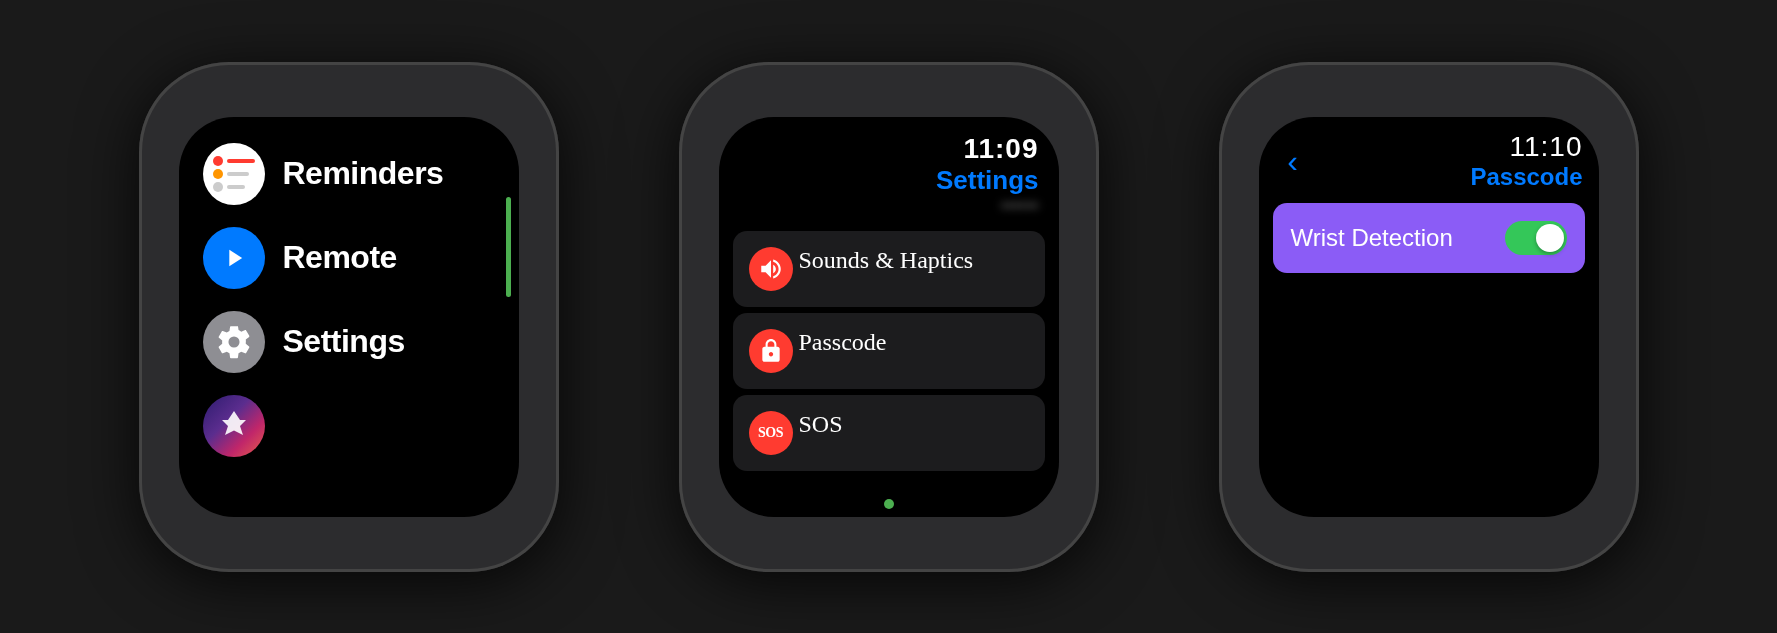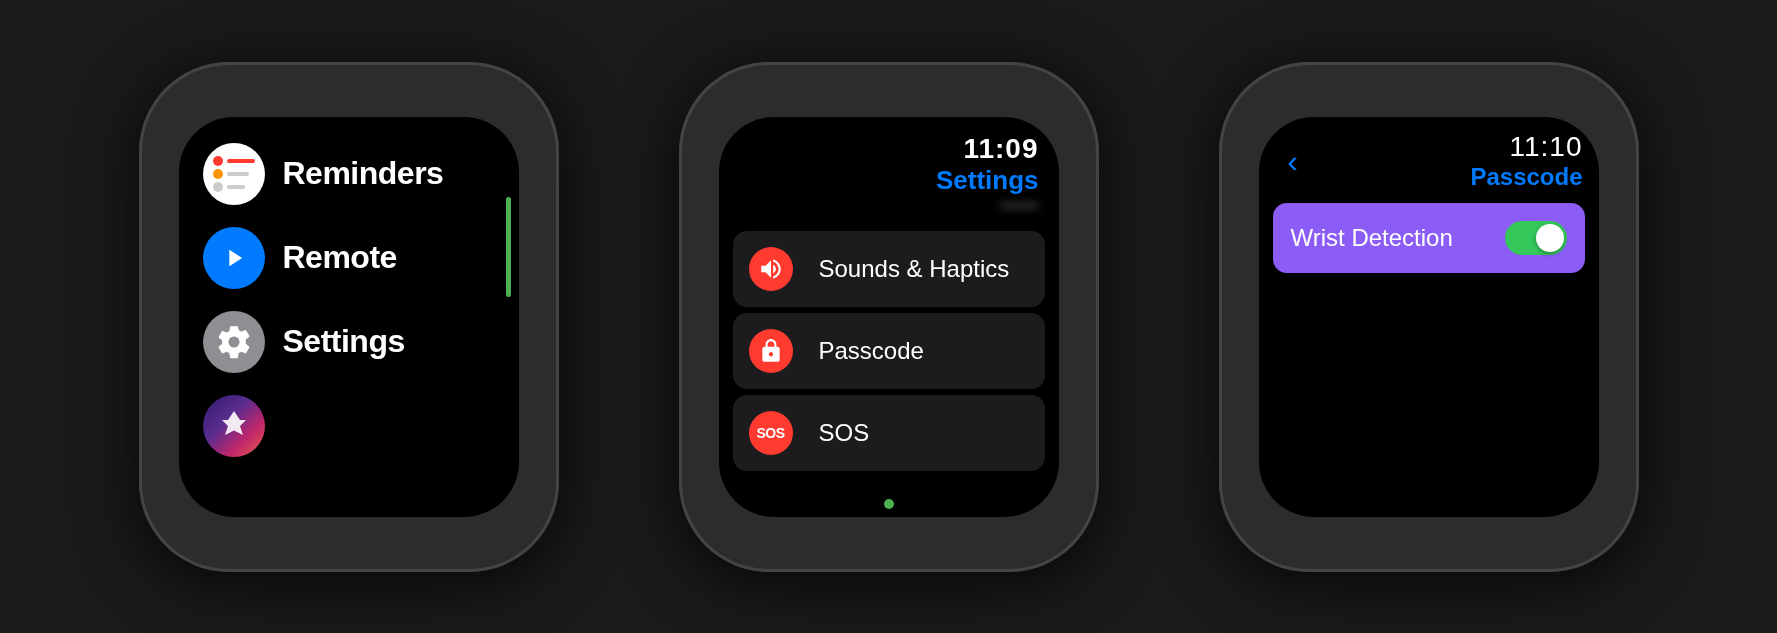--- a/index.html
+++ b/index.html
@@ -189,24 +189,24 @@
       flex-direction: column;
       padding: 6px 14px;
       gap: 6px;
       flex: 1;
     }
 
     .settings-item {
       background: #1c1c1e;
       border-radius: 14px;
       display: flex;
-      align-items: center;
-      gap: 26px;
+      gap: 6px;
       padding: 16px 16px;
       min-height: 72px;
+      font-family: Liberation Serif, serif;
     }
 
     .settings-icon {
       width: 44px;
       height: 44px;
       border-radius: 50%;
       display: flex;
       align-items: center;
       justify-content: center;
       flex-shrink: 0;

